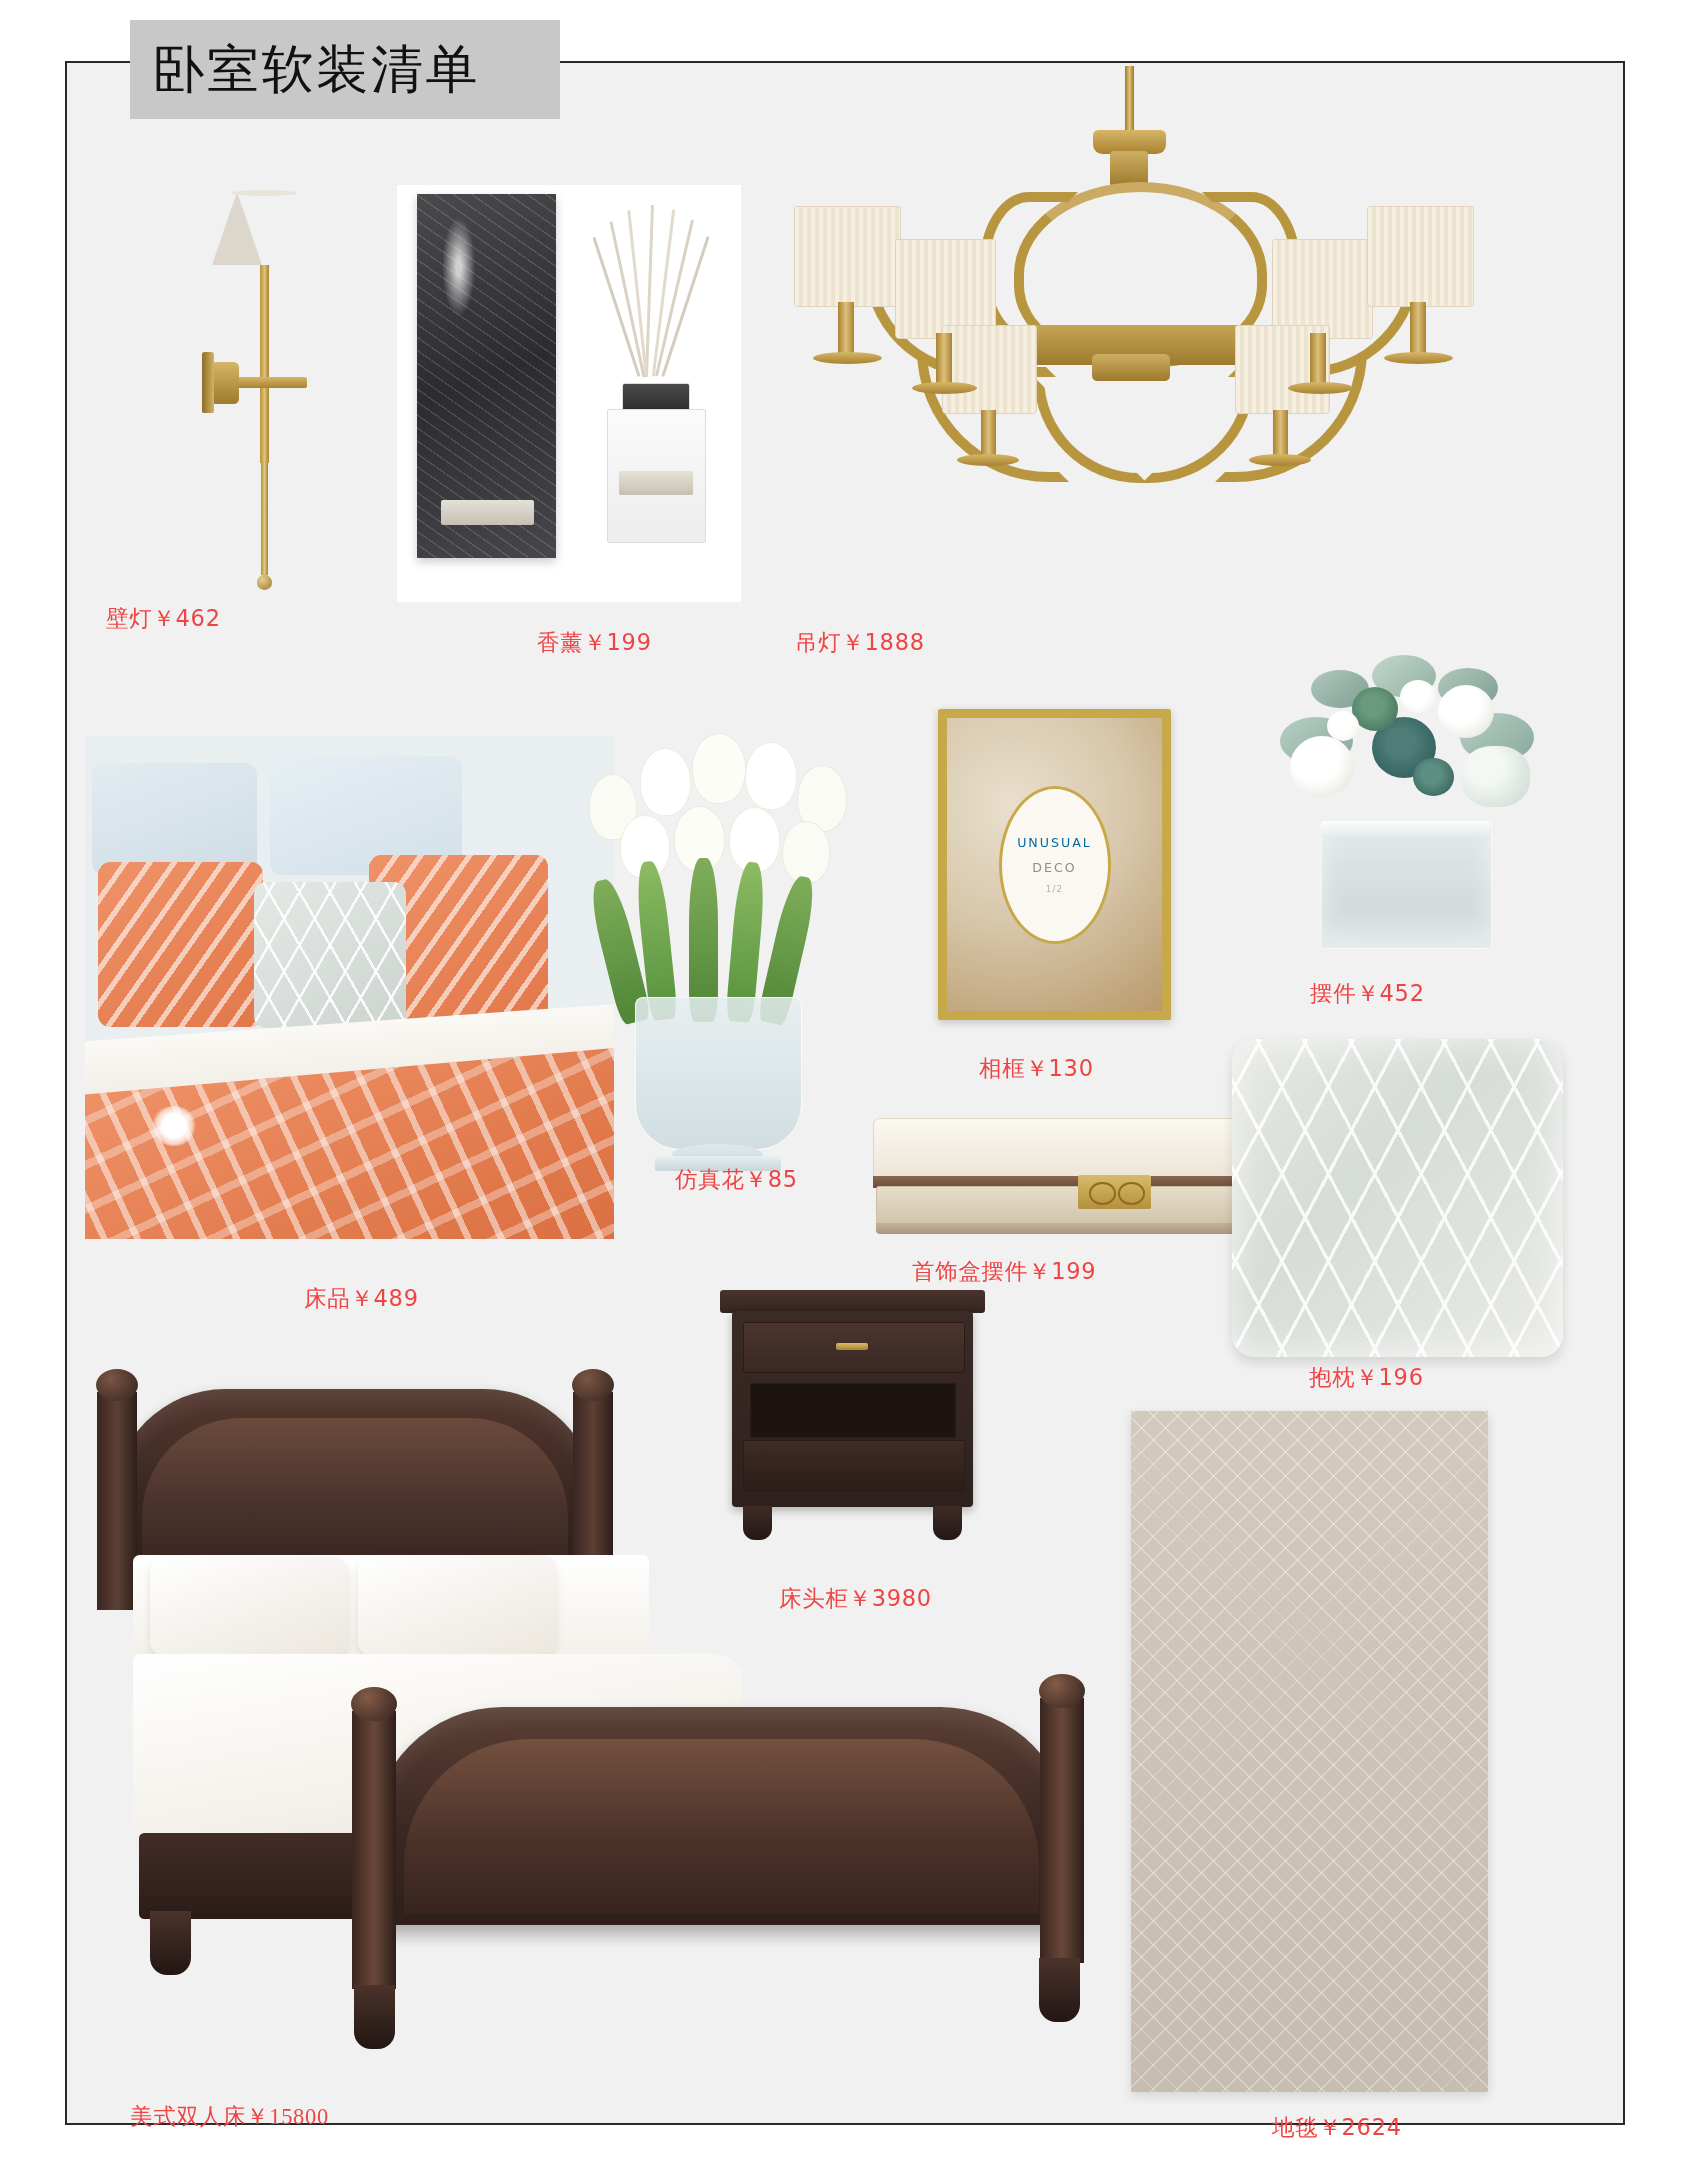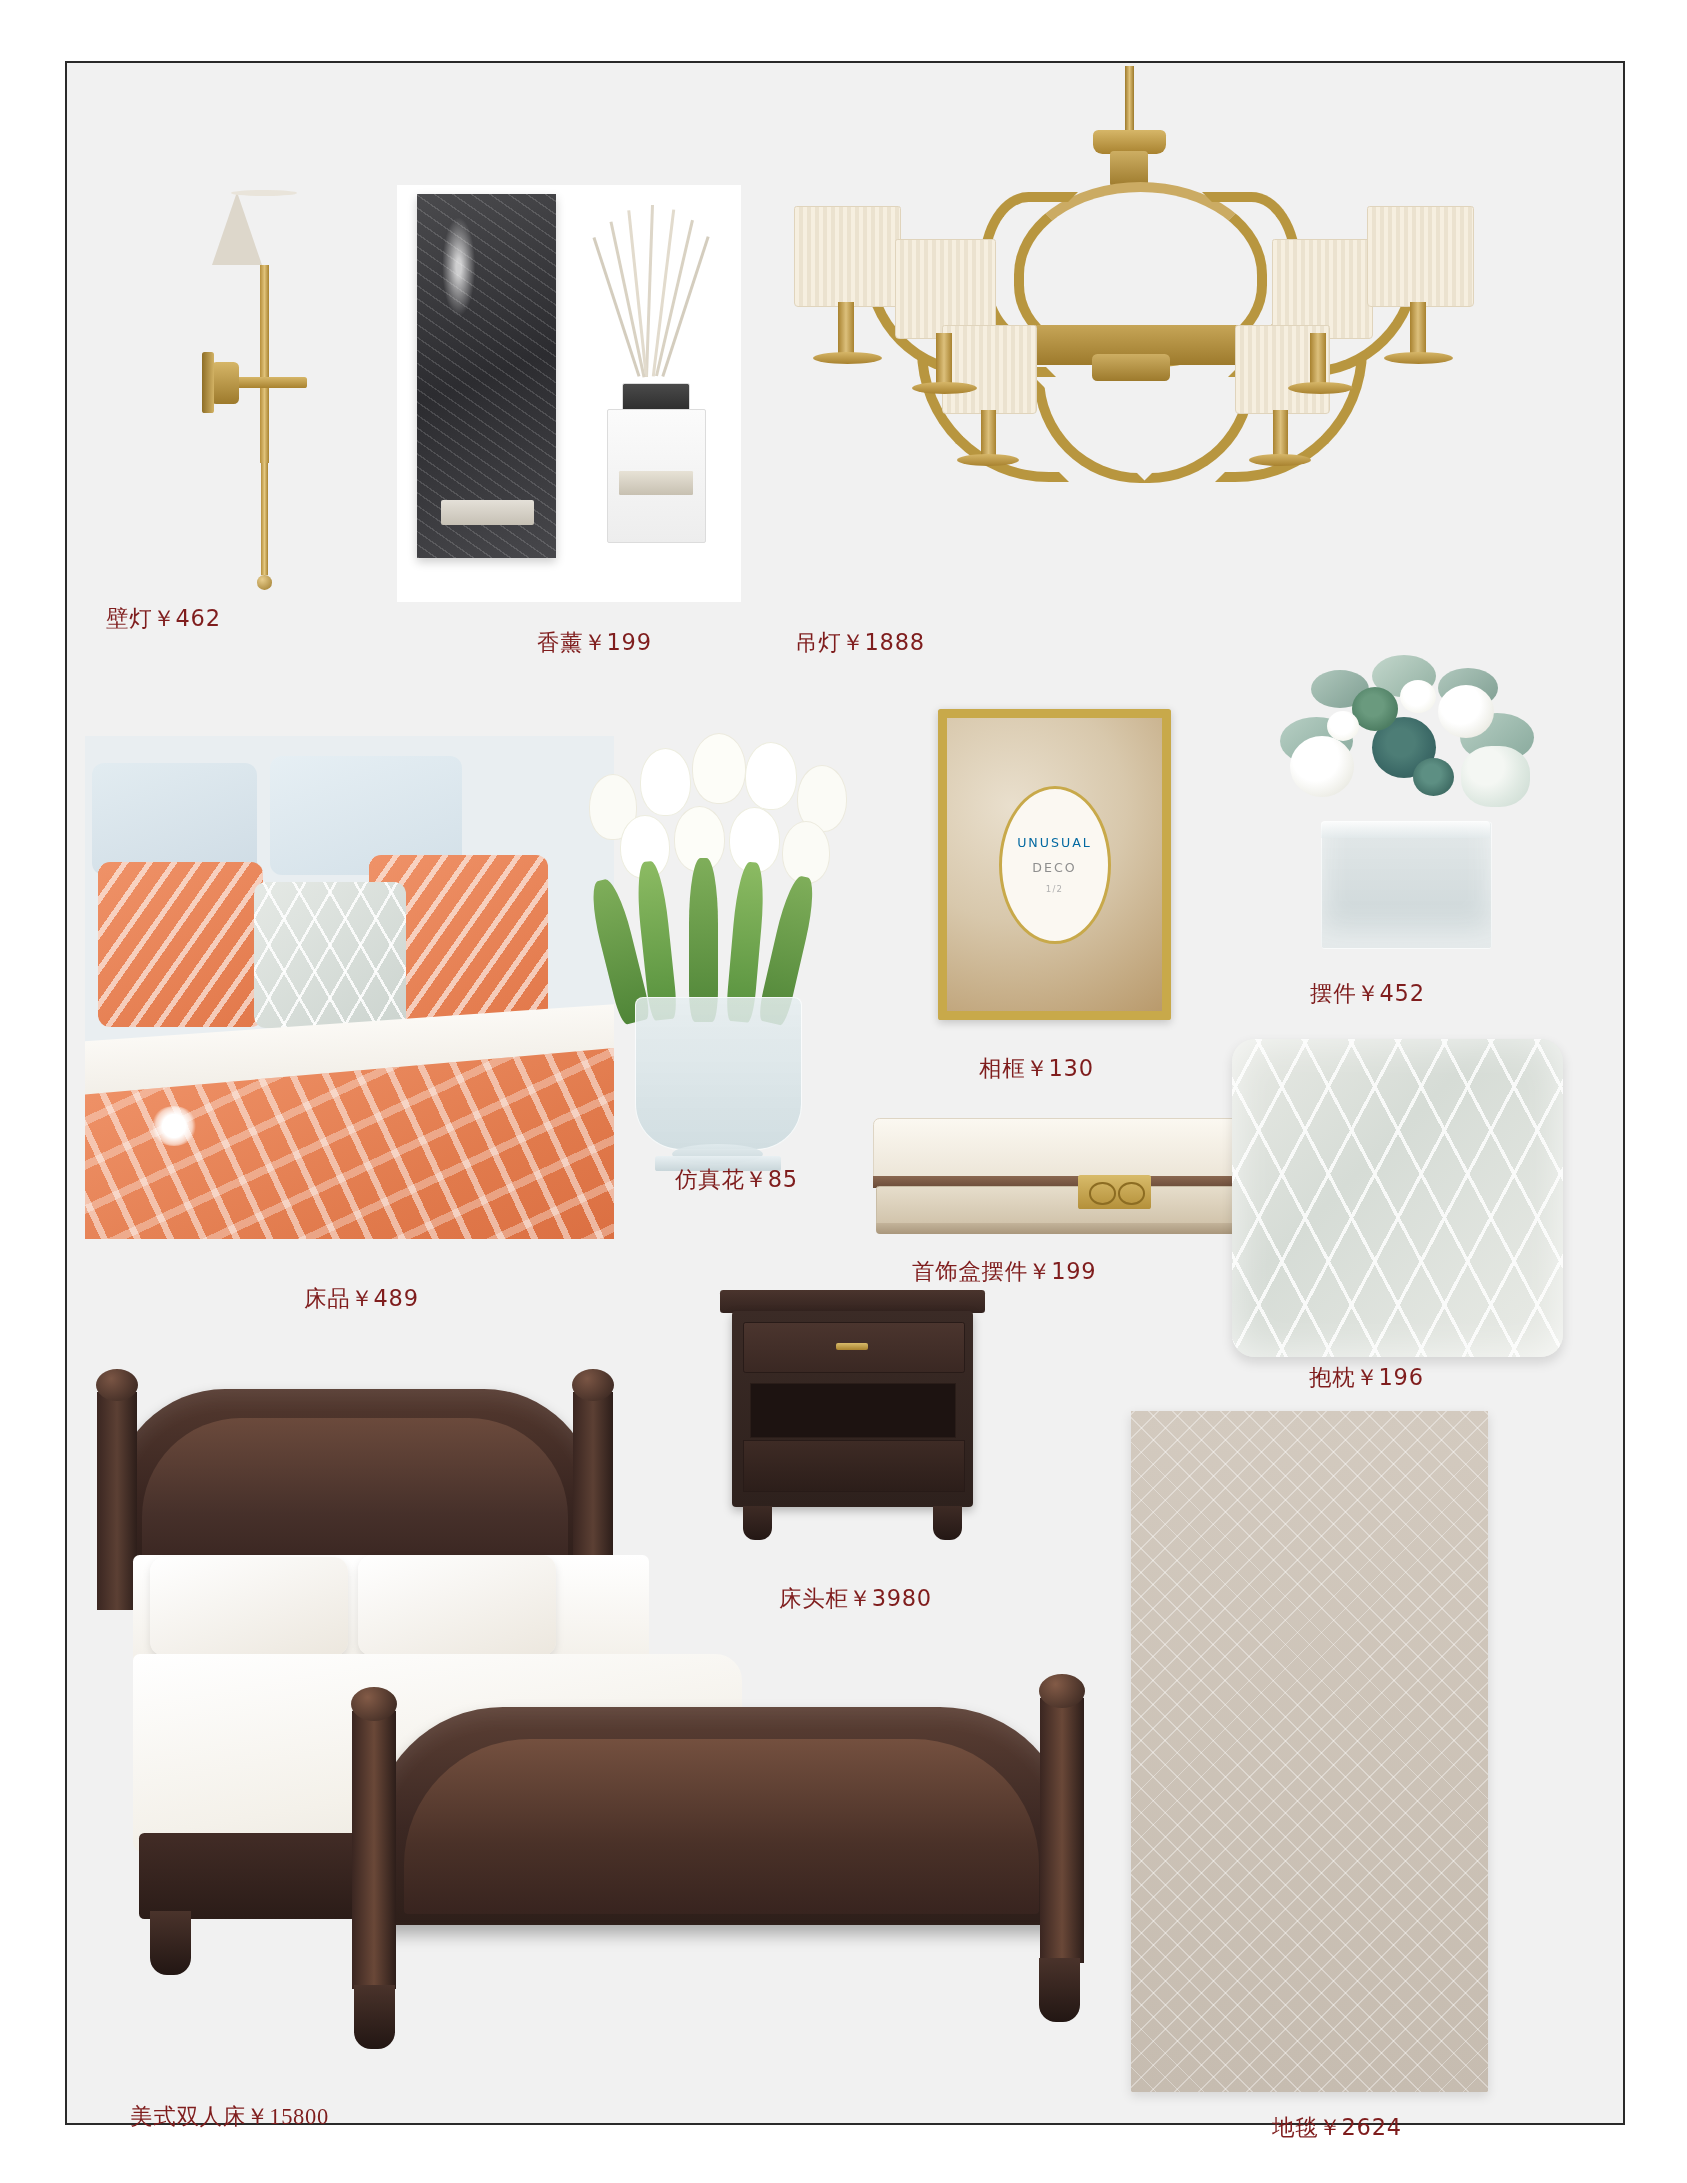--- a/index.html
+++ b/index.html
@@ -49,21 +49,21 @@
     color: #111111;
     letter-spacing: 2.6px;
     font-family: "DejaVu Sans", "Liberation Sans", sans-serif;
   }
   .item {
     position: absolute;
   }
   .caption {
     position: absolute;
     font-size: 22.5px;
-    color: #7f1d1d;
+    color: #ef4444;
     white-space: nowrap;
     letter-spacing: 0.7px;
   }
   .shade-pleat {
     position: absolute;
     background: #f5eee0;
     border: 1.3px solid #e0d4bc;
     border-radius: 2.6px 2.6px 4px 4px;
   }
 
@@ -189,20 +189,23 @@
   }
   .leaf { position: absolute; border-radius: 50% 50% 50% 50%; }
 </style>
 </head>
 <body>
 
 <div class="page">
 
   <div class="board"></div>
 
+  <div class="title-tag">
+    <span>卧室软装清单</span>
+  </div>
 
   <div class="item" style="left:179px; top:179px; width:172px; height:423px;">
 
     <div style="position:absolute; left:33px; top:13.2px; width:0; height:0;
                 border-left:25px solid transparent; border-right:25px solid transparent;
                 border-bottom:73px solid #ddd7cb;"></div>
     <div style="position:absolute; left:52px; top:10.6px; width:66px; height:6.6px;
                 background:#e9e4da; border-radius:50%;"></div>
 
     <div style="position:absolute; left:81px; top:86px; width:9.3px; height:198px;

